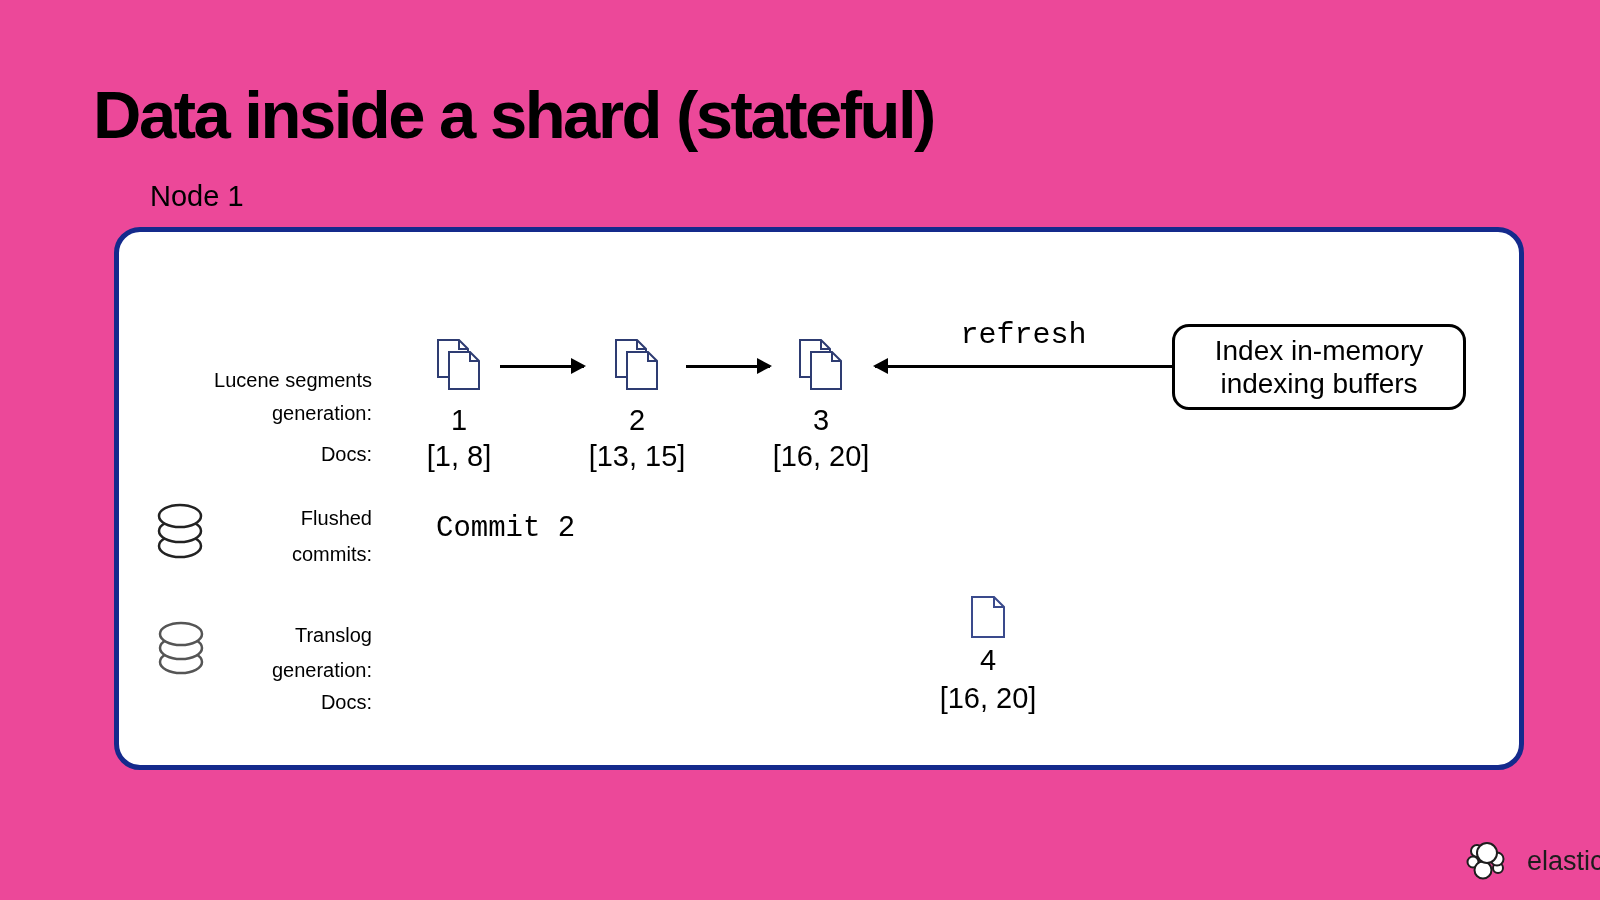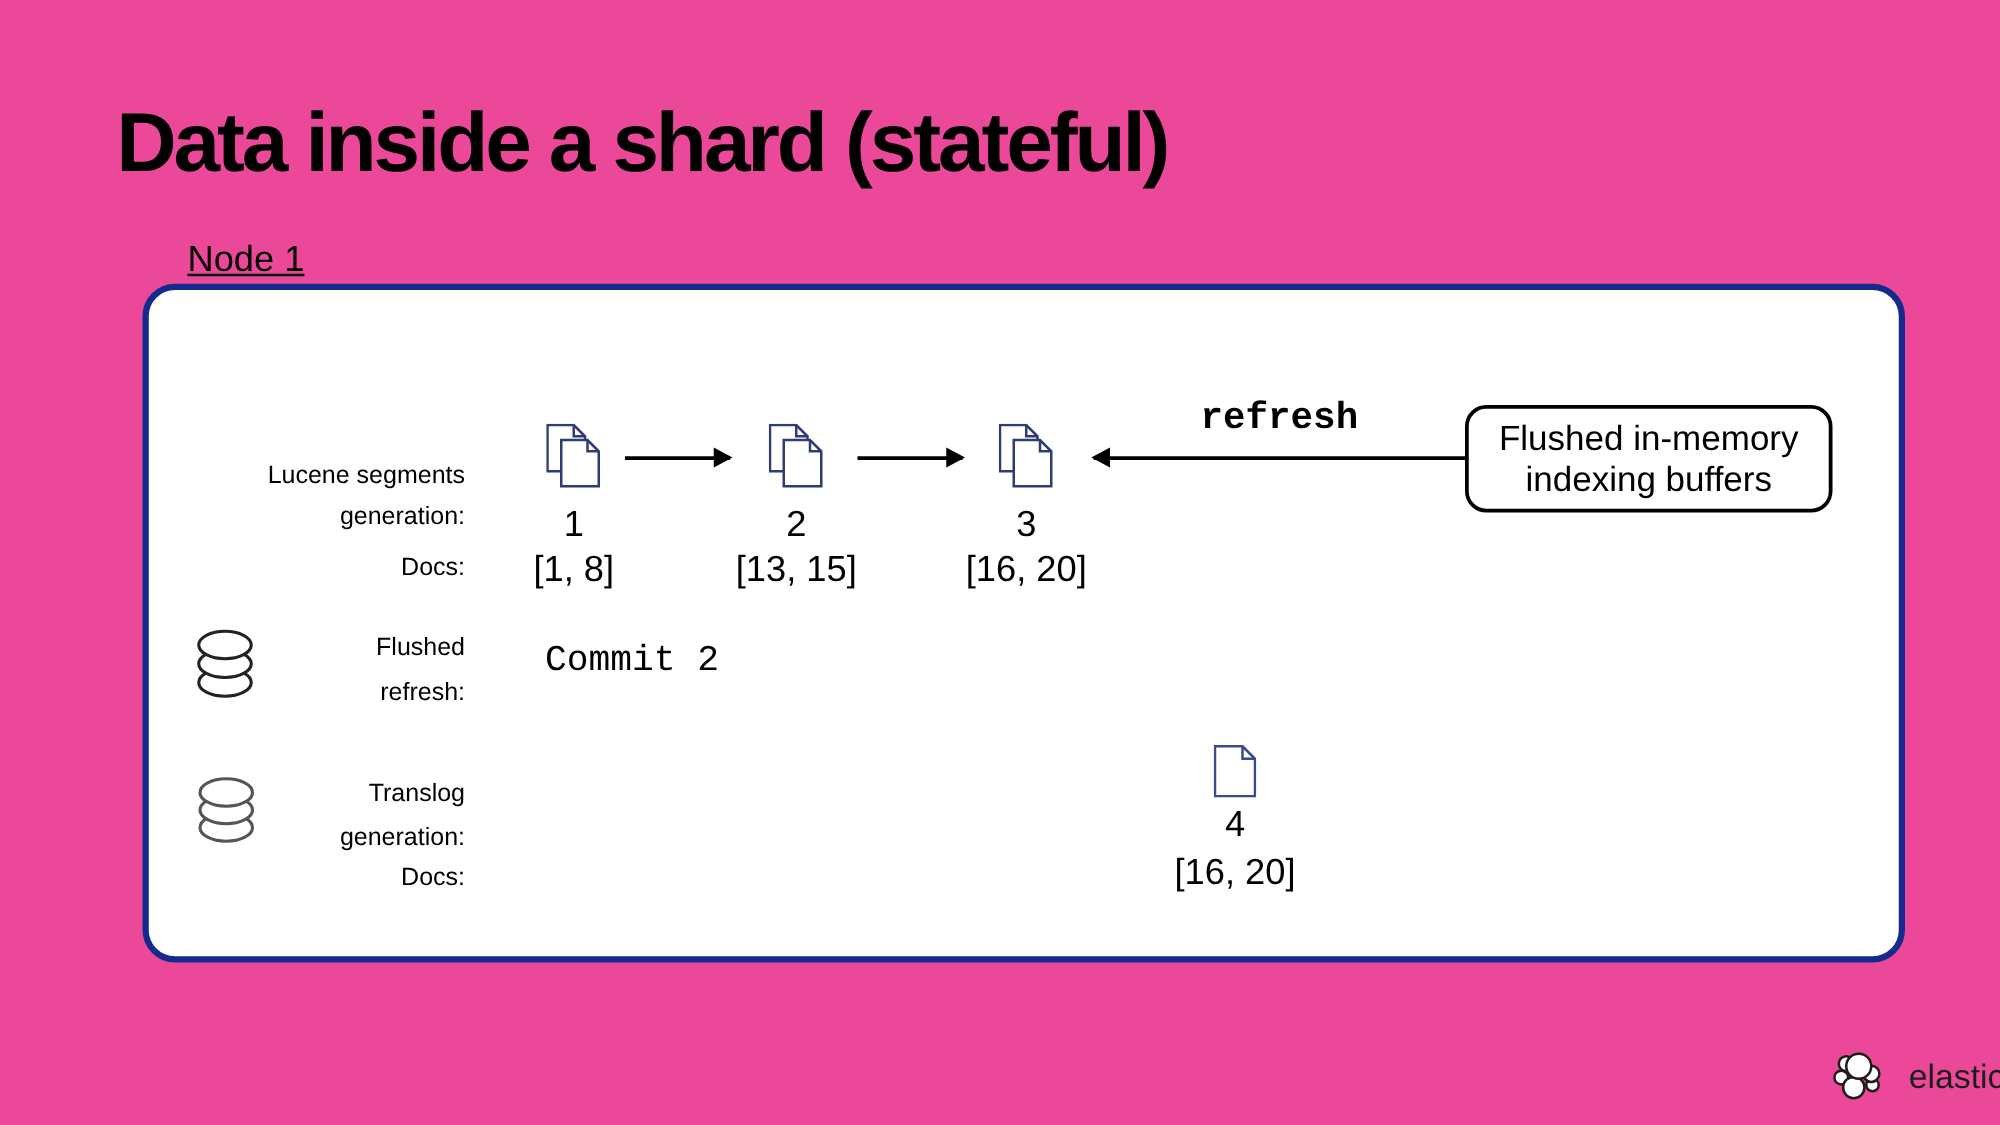--- a/index.html
+++ b/index.html
@@ -5,21 +5,21 @@
   html,body{margin:0;padding:0;background:#fff;}
   .slide{
     position:relative;width:1600px;height:900px;background:#ec4899;overflow:hidden;
     font-family:"Liberation Sans",sans-serif;color:#000;
   }
   .abs{position:absolute;}
   .title{
     left:93px;top:76px;font-size:67px;font-weight:700;letter-spacing:-2.5px;
     white-space:nowrap;
   }
-  .node-label{left:150px;top:192px;font-size:29px;text-decoration:underline;}
+  .node-label{left:150px;top:180px;font-size:29px;}
   .shard-box{
     left:114px;top:227px;width:1400px;height:533px;
     border:5px solid #142a8c;border-radius:26px;background:#fff;
   }
   .index-label{left:150px;top:242px;font-size:28px;white-space:nowrap;}
 
   .row-label{
     right:1228px;font-size:20px;text-align:right;line-height:33px;white-space:nowrap;
   }
   .seg-label{top:364px;}
@@ -35,21 +35,21 @@
     content:"";position:absolute;right:-2px;top:-7px;width:0;height:0;
     border-left:15px solid #000;border-top:8px solid transparent;border-bottom:8px solid transparent;
   }
   .arrow.left::before{
     content:"";position:absolute;left:-2px;top:-7px;width:0;height:0;
     border-right:15px solid #000;border-top:8px solid transparent;border-bottom:8px solid transparent;
   }
 
   .refresh-label{
     left:875px;top:318px;width:297px;text-align:center;
-    font-family:"Liberation Mono","DejaVu Sans Mono",monospace;font-weight:700;font-size:30px;
+    font-family:"Liberation Mono","DejaVu Sans Mono",monospace;font-weight:400;font-size:30px;
   }
   .buffer-box{
     left:1172px;top:324px;width:288px;height:80px;
     border:3px solid #000;border-radius:17px;background:#fff;
     display:flex;flex-direction:column;align-items:center;justify-content:center;
     font-size:28px;line-height:33px;text-align:center;
   }
   .commit-val{left:436px;top:512px;font-size:29px;white-space:nowrap;font-family:Liberation Mono, monospace;}
 
   .brand{
@@ -101,32 +101,32 @@
   <div class="abs col-val" style="left:567px;top:404px">2</div>
   <div class="abs col-val" style="left:751px;top:404px">3</div>
 
   <div class="abs col-val" style="left:389px;top:440px">[1, 8]</div>
   <div class="abs col-val" style="left:567px;top:440px">[13, 15]</div>
   <div class="abs col-val" style="left:751px;top:440px">[16, 20]</div>
 
   <div class="abs refresh-label">refresh</div>
   <div class="abs arrow left" style="left:875px;top:365px;width:297px"></div>
   <div class="abs buffer-box">
-    <span>Flushed in-memory</span>
+    <span>Index in-memory</span>
     <span>indexing buffers</span>
   </div>
 
   <svg class="abs" style="left:156px;top:503px" width="48" height="56" viewBox="0 0 48 56">
     <ellipse cx="24" cy="43" rx="21" ry="11" fill="#fff" stroke="#222" stroke-width="2.5"></ellipse>
     <ellipse cx="24" cy="28" rx="21" ry="11" fill="#fff" stroke="#222" stroke-width="2.5"></ellipse>
     <ellipse cx="24" cy="13" rx="21" ry="11" fill="#fff" stroke="#222" stroke-width="2.5"></ellipse>
   </svg>
   <div class="abs row-label flushed-label">
     <span>Flushed</span><br>
-    <span>refresh:</span>
+    <span>commits:</span>
   </div>
   <div class="abs commit-val">Commit 2</div>
 
   <svg class="abs" style="left:157px;top:621px" width="48" height="54" viewBox="0 0 48 54">
     <ellipse cx="24" cy="41" rx="21" ry="11" fill="#fff" stroke="#555" stroke-width="2.5"></ellipse>
     <ellipse cx="24" cy="27" rx="21" ry="11" fill="#fff" stroke="#555" stroke-width="2.5"></ellipse>
     <ellipse cx="24" cy="13" rx="21" ry="11" fill="#fff" stroke="#555" stroke-width="2.5"></ellipse>
   </svg>
   <div class="abs row-label translog-label">
     <span>Translog</span><br>

